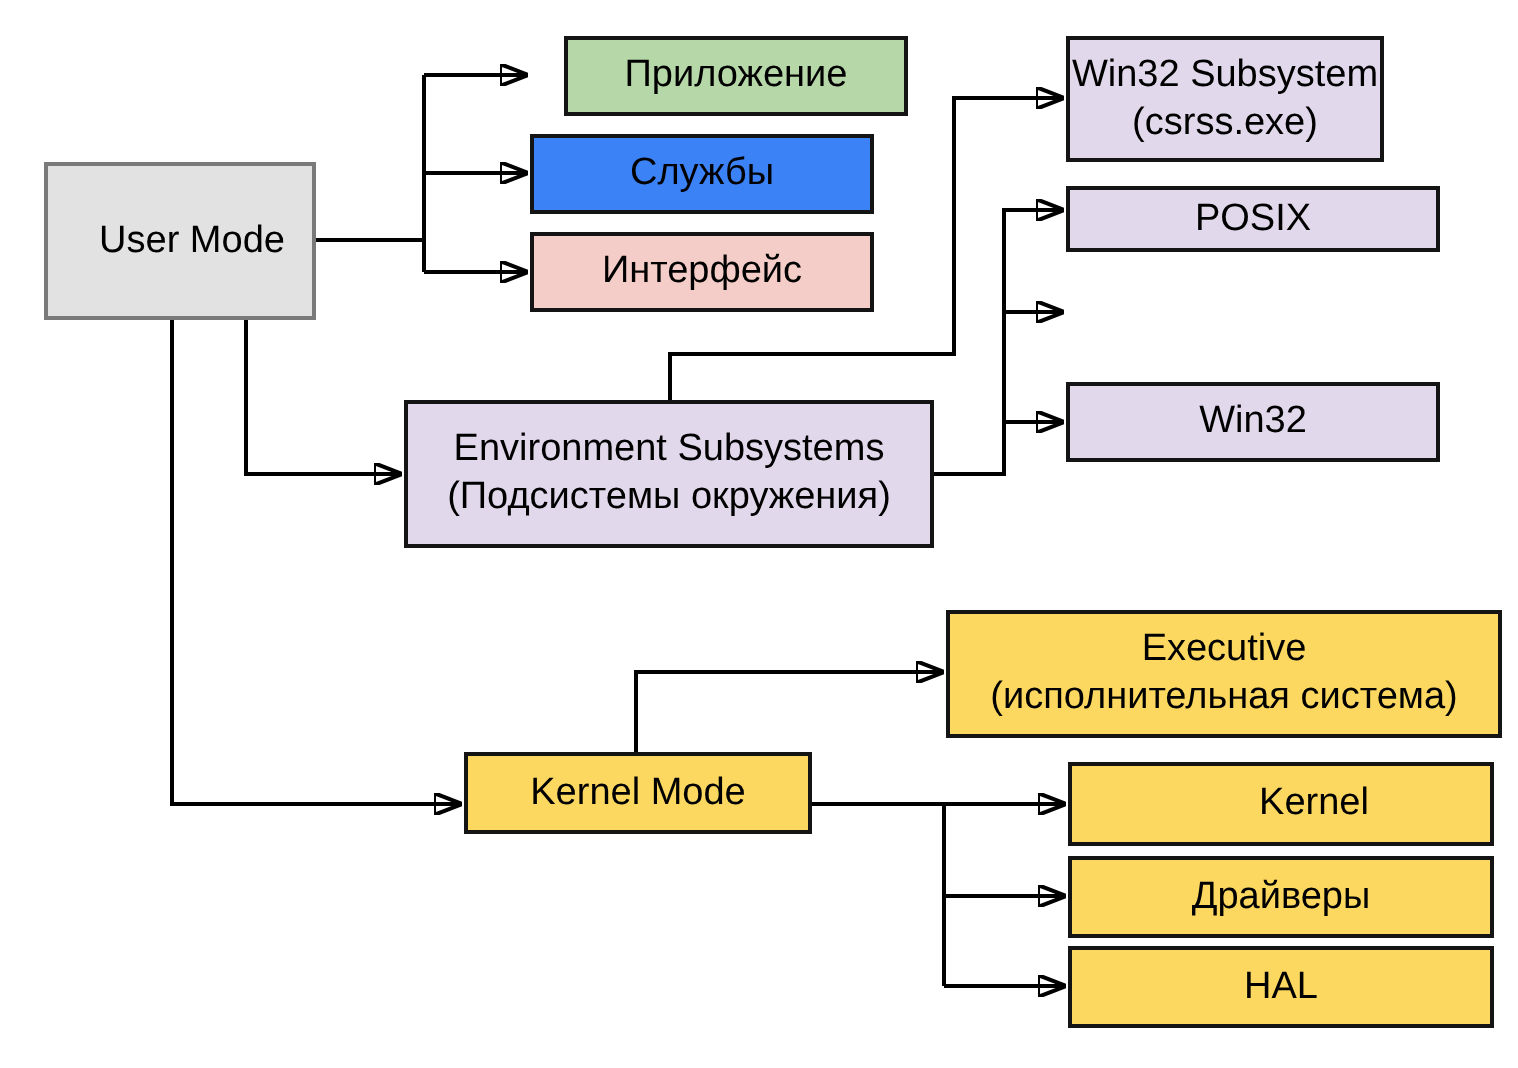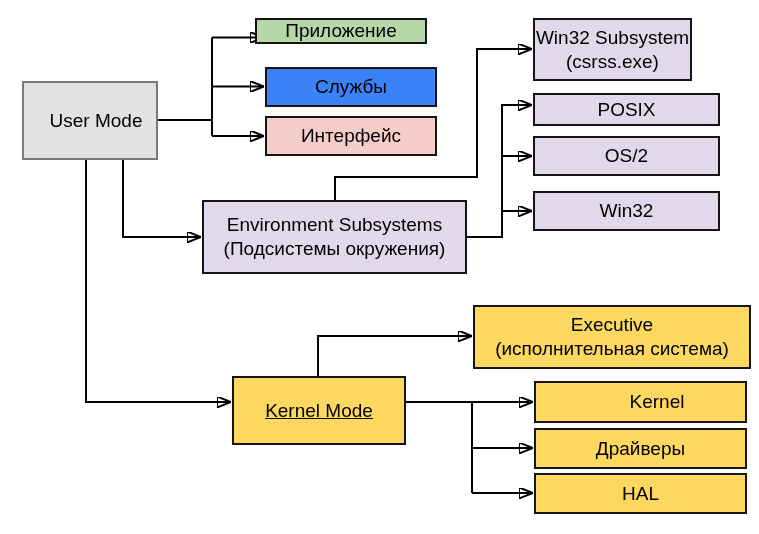--- a/index.html
+++ b/index.html
@@ -30,30 +30,30 @@
   
   .fill-gray     { background: #e2e2e2; border-color: #7a7a7a; padding-left: 12px; }
   .fill-green    { background: #b6d7a8; }
   .fill-blue     { background: #3b82f6; }
   .fill-pink     { background: #f5cdc8; }
   .fill-lavender { background: #e2d8eb; }
   .fill-yellow   { background: #fcd860; }
 
   
   .n-user-mode   { left: 22px;  top: 81px;  width: 136px; height: 79px; }
-  .n-application { left: 255px; top: 18px;  width: 172px; height: 26px; }
+  .n-application { left: 282px; top: 18px;  width: 172px; height: 40px; }
   .n-services    { left: 265px; top: 67px;  width: 172px; height: 40px; }
   .n-interface   { left: 265px; top: 116px; width: 172px; height: 40px; }
   .n-env         { left: 202px; top: 200px; width: 265px; height: 74px; }
   .n-win32sub    { left: 533px; top: 18px;  width: 159px; height: 63px; }
   .n-posix       { left: 533px; top: 93px;  width: 187px; height: 33px; }
   .n-os2         { left: 533px; top: 136px; width: 187px; height: 40px; }
   .n-win32       { left: 533px; top: 191px; width: 187px; height: 40px; }
   .n-executive   { left: 473px; top: 305px; width: 278px; height: 64px; }
-  .n-kernel-mode { left: 232px; top: 376px; width: 174px; height: 69px; text-decoration: underline; }
+  .n-kernel-mode { left: 232px; top: 376px; width: 174px; height: 41px; }
   .n-kernel      { left: 534px; top: 381px; width: 213px; height: 42px; padding-left: 33px; }
   .n-drivers     { left: 534px; top: 428px; width: 213px; height: 41px; }
   .n-hal         { left: 534px; top: 473px; width: 213px; height: 41px; }
 </style>
 </head>
 <body>
 
 <div class="stage">
 
   <svg class="wires" width="759" height="534" viewBox="0 0 759 534" aria-hidden="true">
@@ -110,23 +110,20 @@
 
   <div class="node fill-lavender n-win32sub">
     <span>Win32 Subsystem</span>
     <span>(csrss.exe)</span>
   </div>
 
   <div class="node fill-lavender n-posix">
     <span>POSIX</span>
   </div>
 
-  <div class="node fill-lavender n-os2">
-    <span>OS/2</span>
-  </div>
 
   <div class="node fill-lavender n-win32">
     <span>Win32</span>
   </div>
 
   <div class="node fill-yellow n-executive">
     <span>Executive</span>
     <span>(исполнительная система)</span>
   </div>
 

